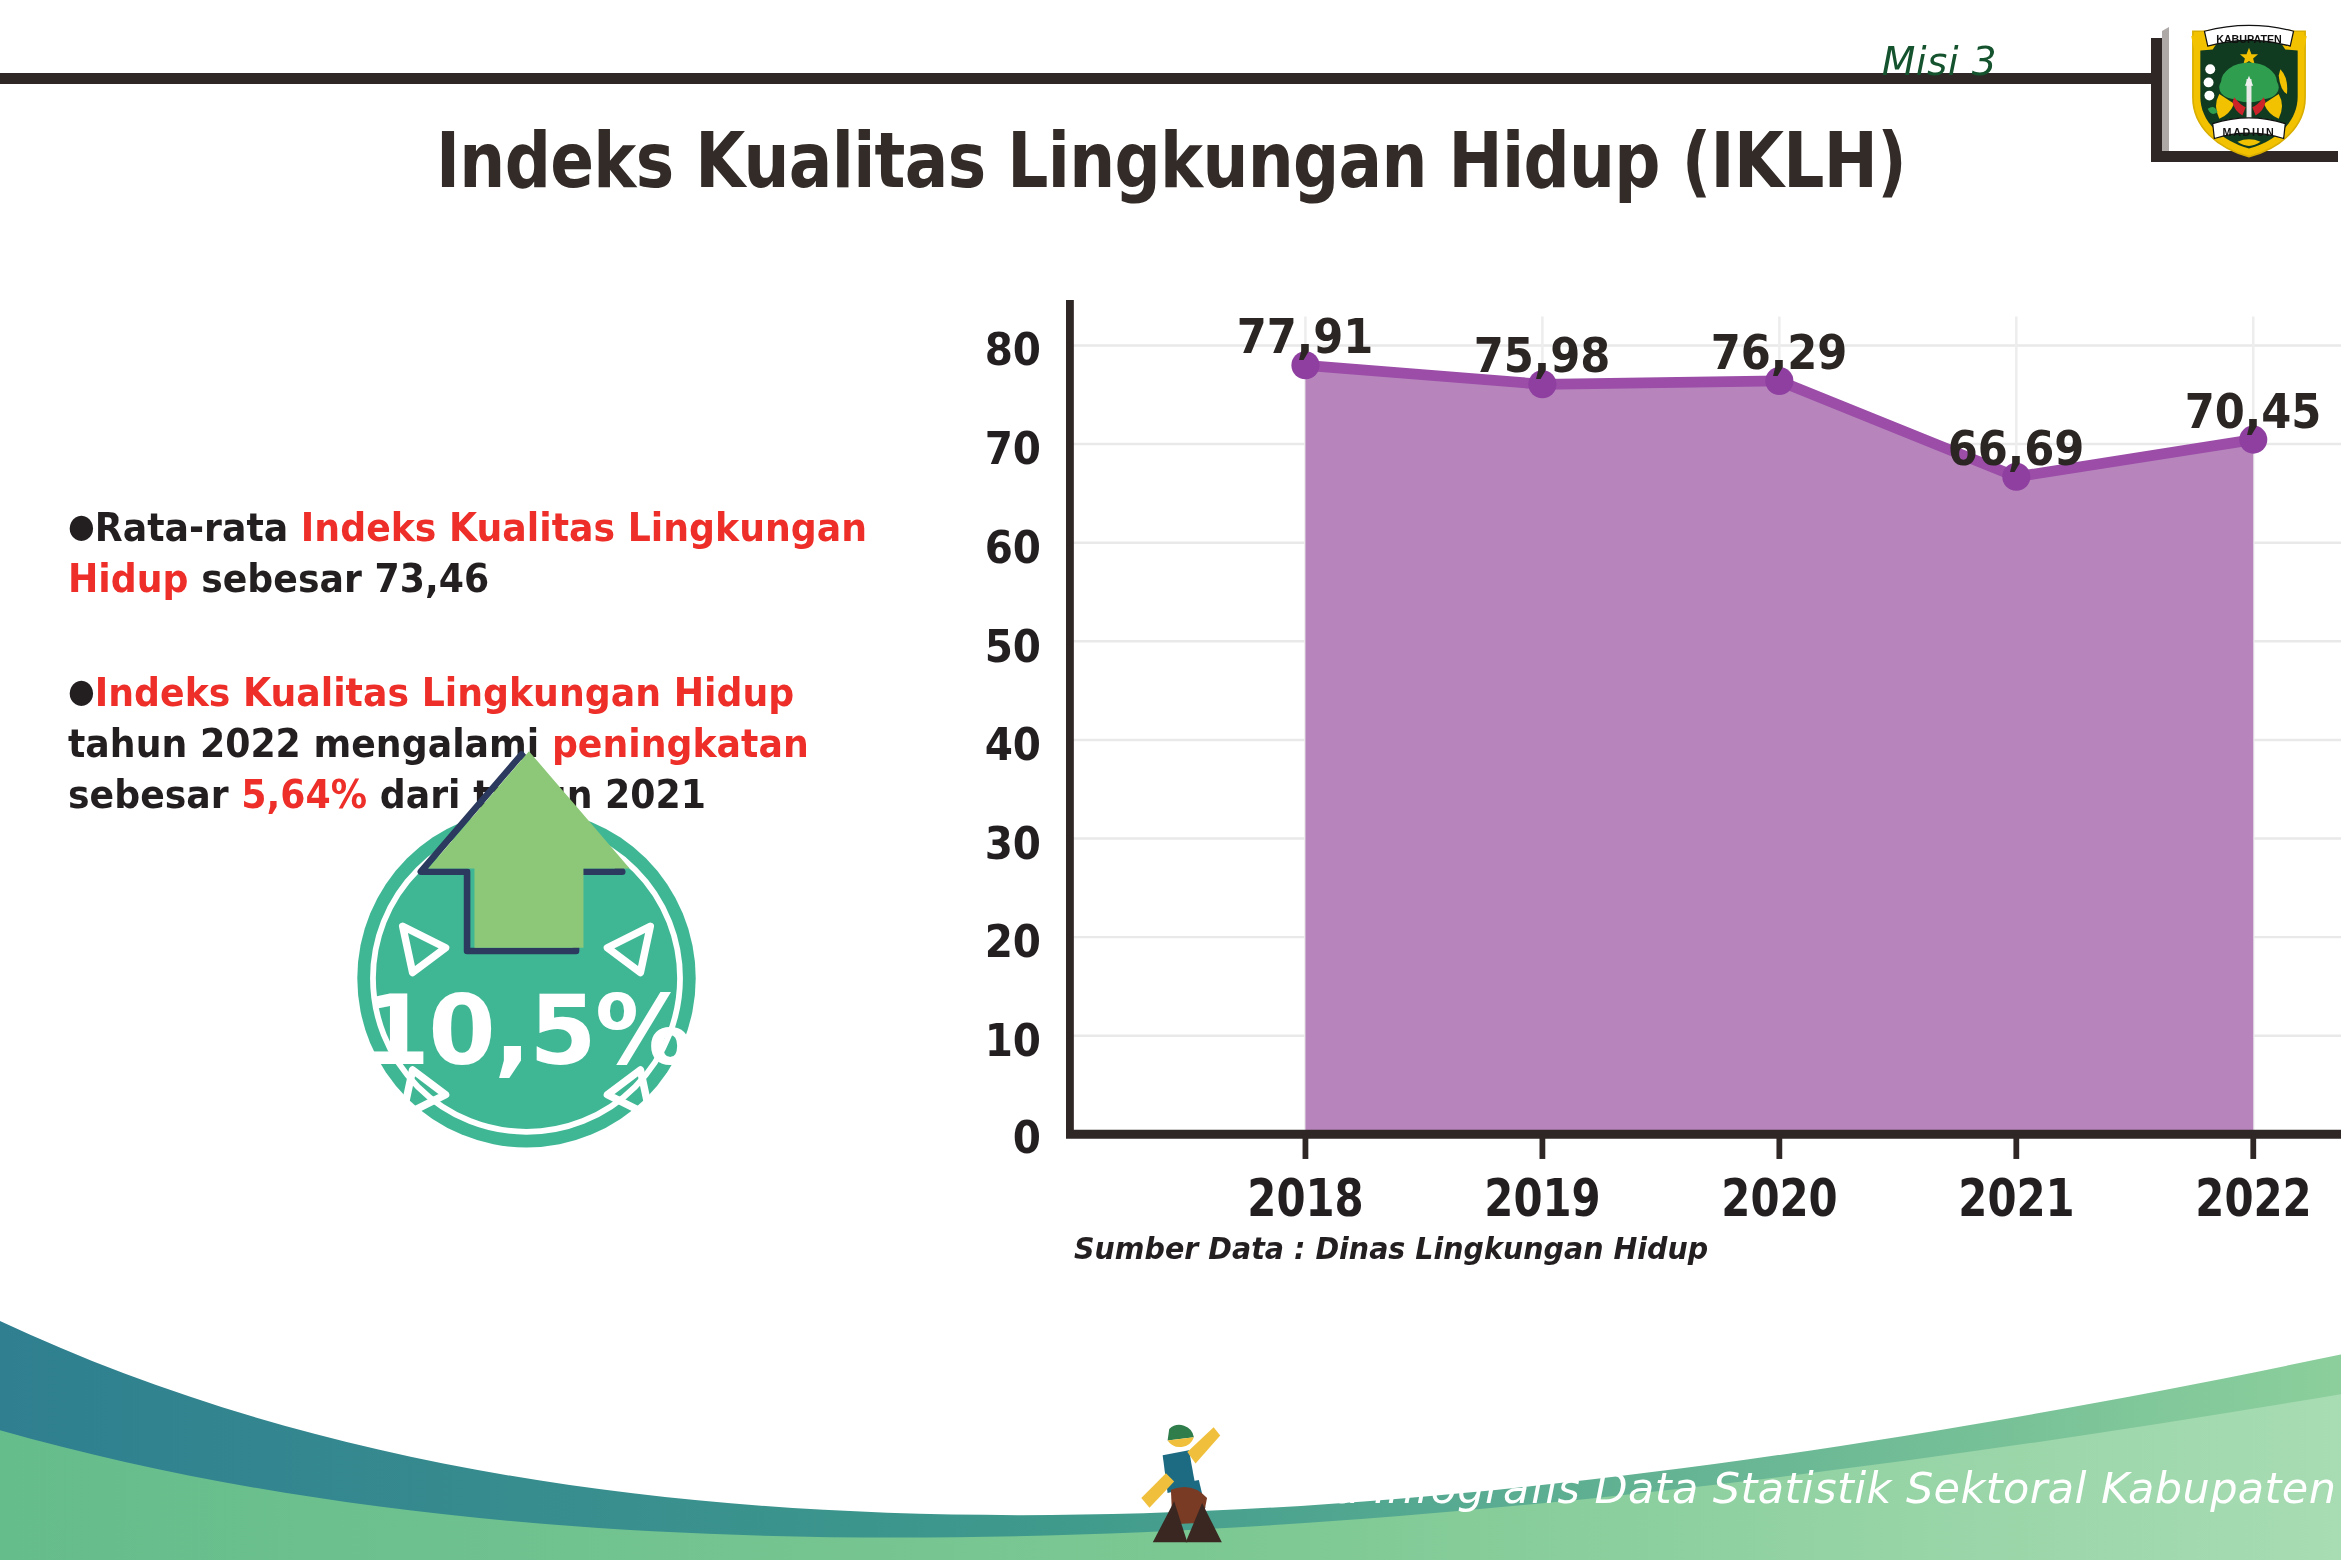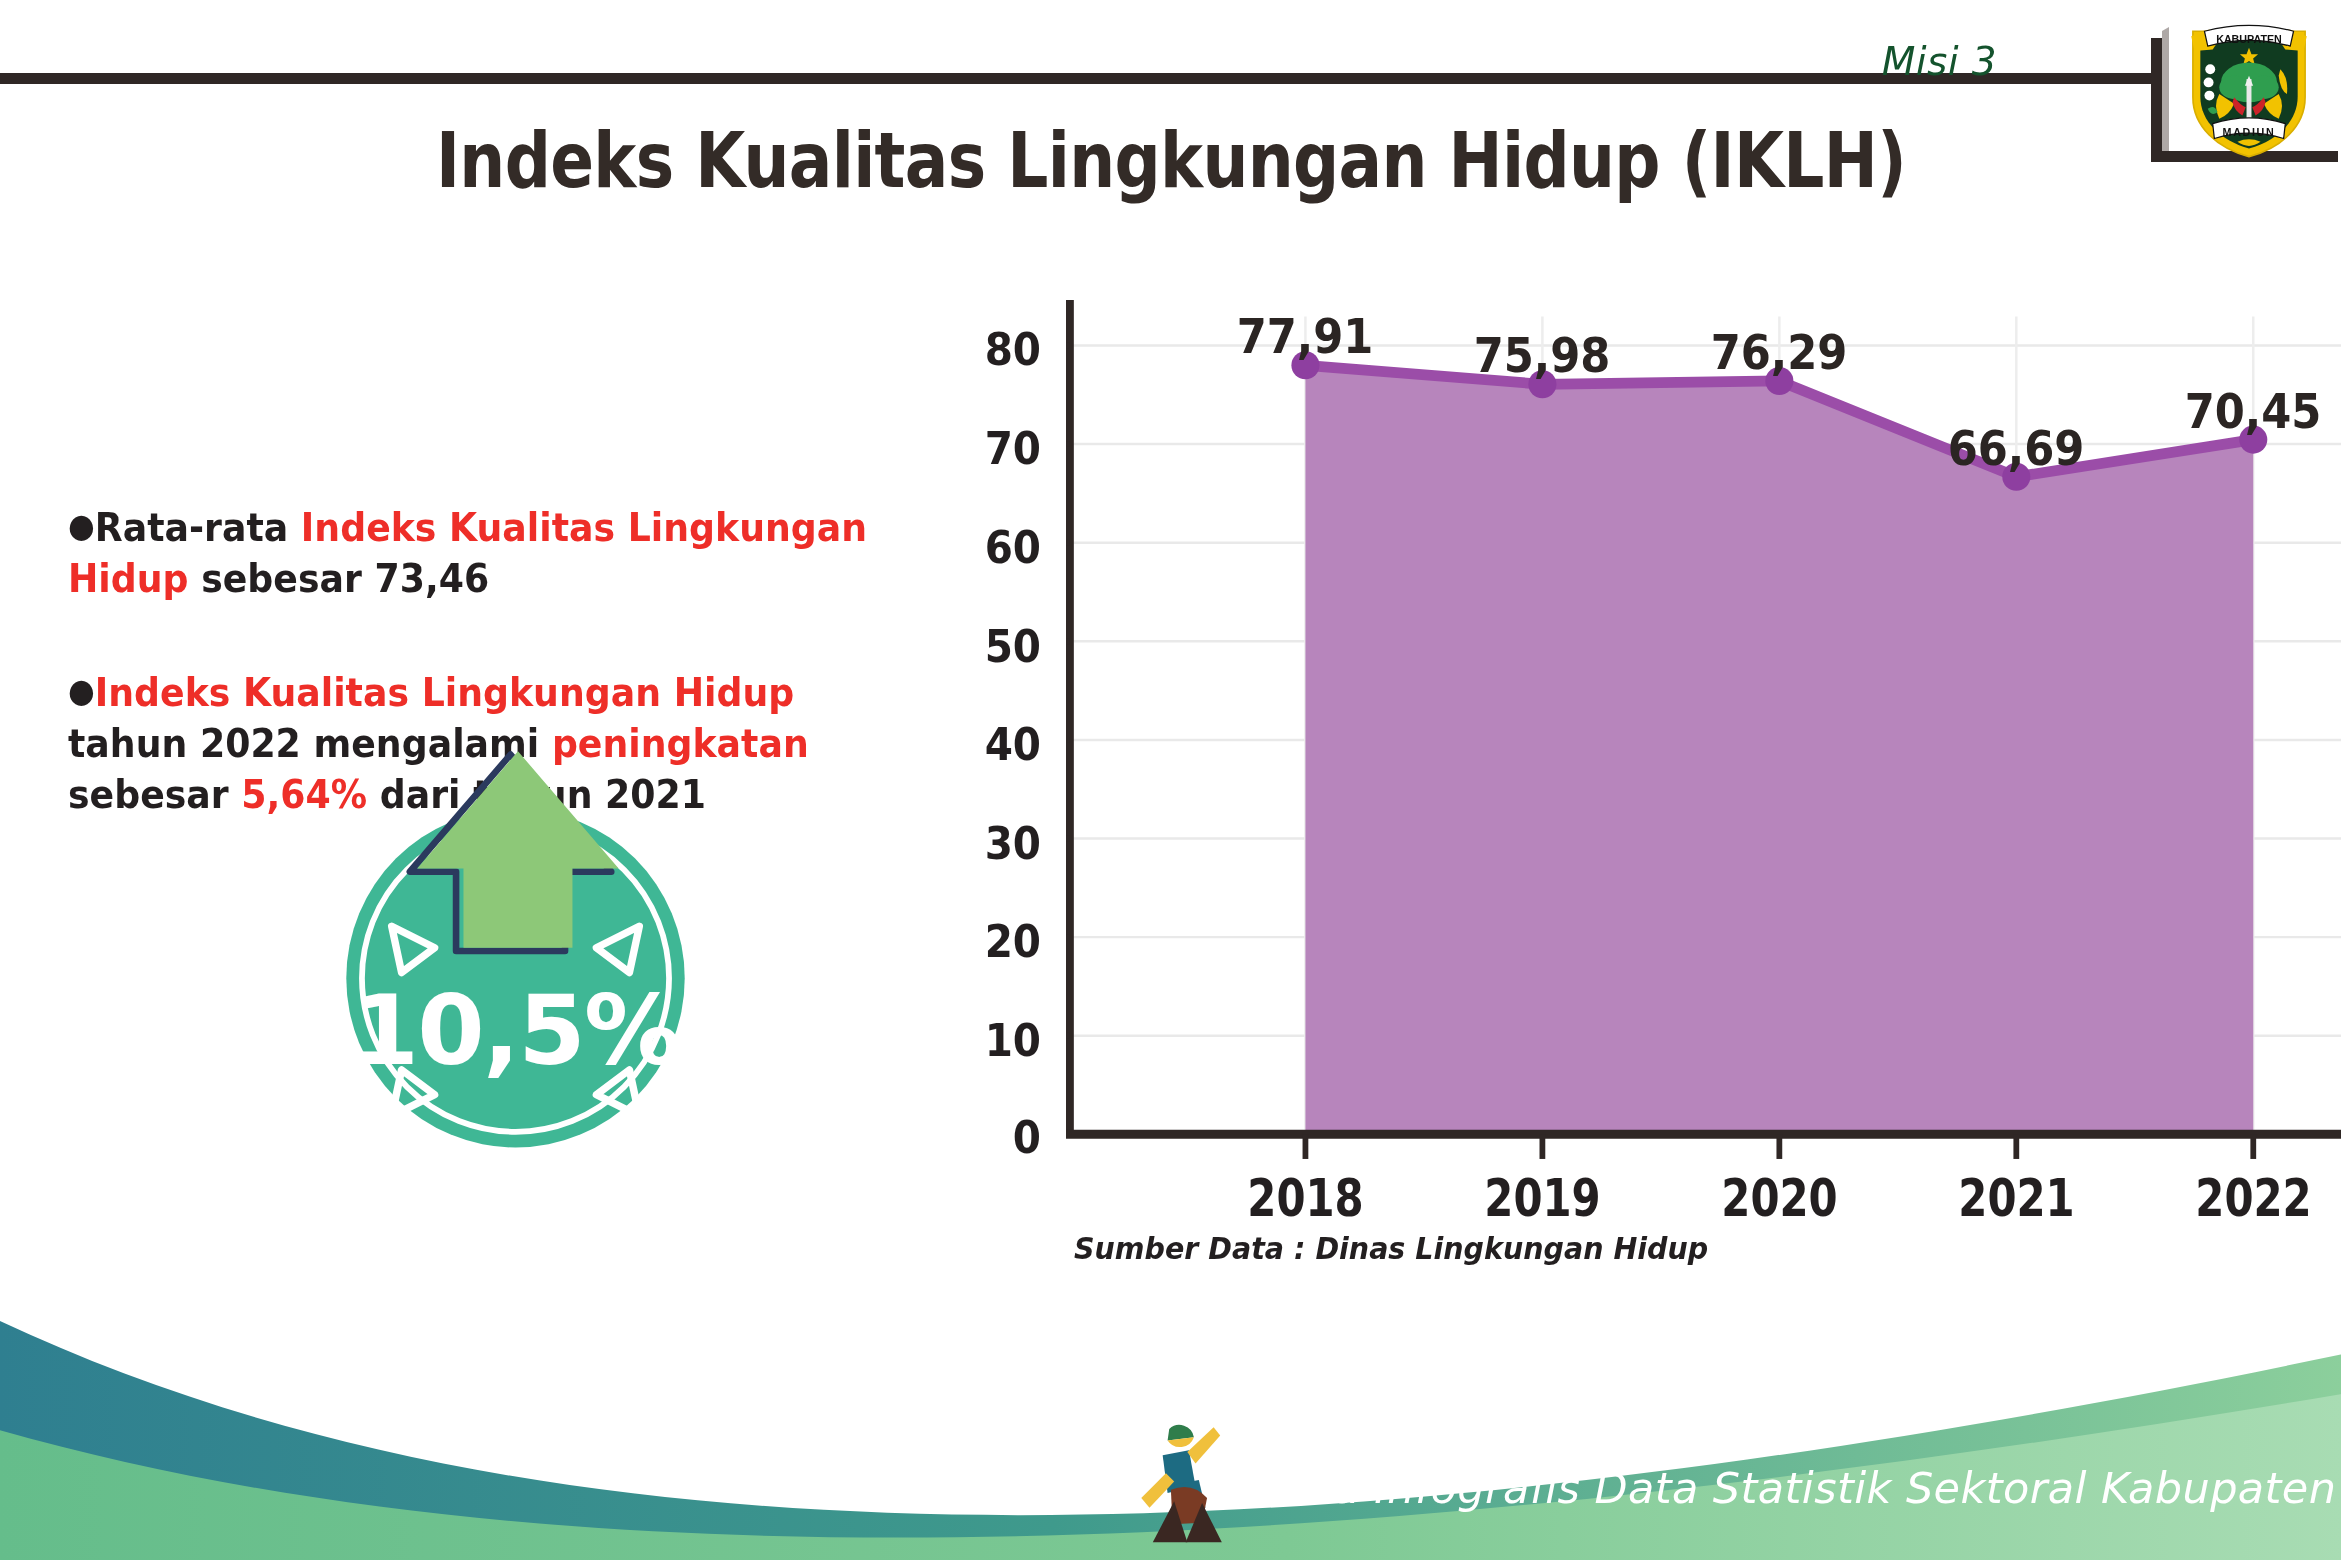--- a/index.html
+++ b/index.html
@@ -100,21 +100,21 @@
     color: #231f20;
     font-size: 33px;
     line-height: 1;
     vertical-align: 0.12em;
   }
   .hl { color: #ee2e28; }
 
   
   #badge {
     position: absolute;
-    left: 309px; top: 743px;
+    left: 320px; top: 743px;
     width: 413px; height: 421px;
   }
   #badge-value {
     position: absolute;
     left: 0; top: 231px;
     width: 413px;
     text-align: center;
     font-family: "DejaVu Sans", sans-serif;
     font-weight: bold;
     font-size: 97px;

